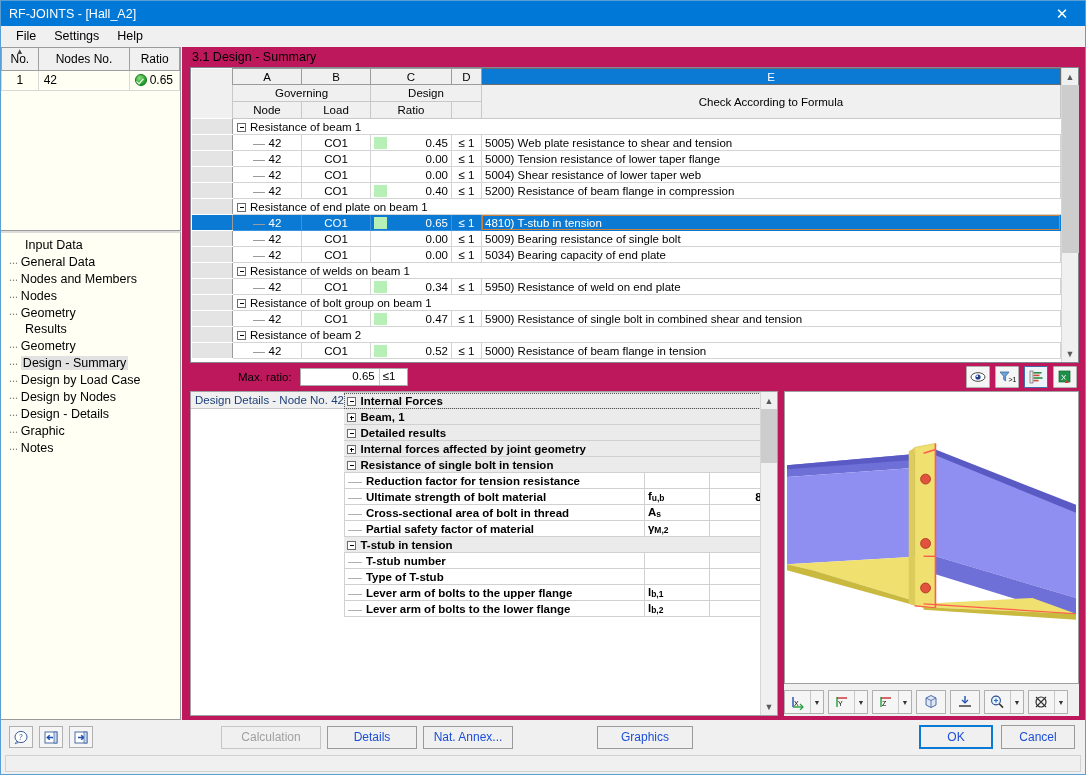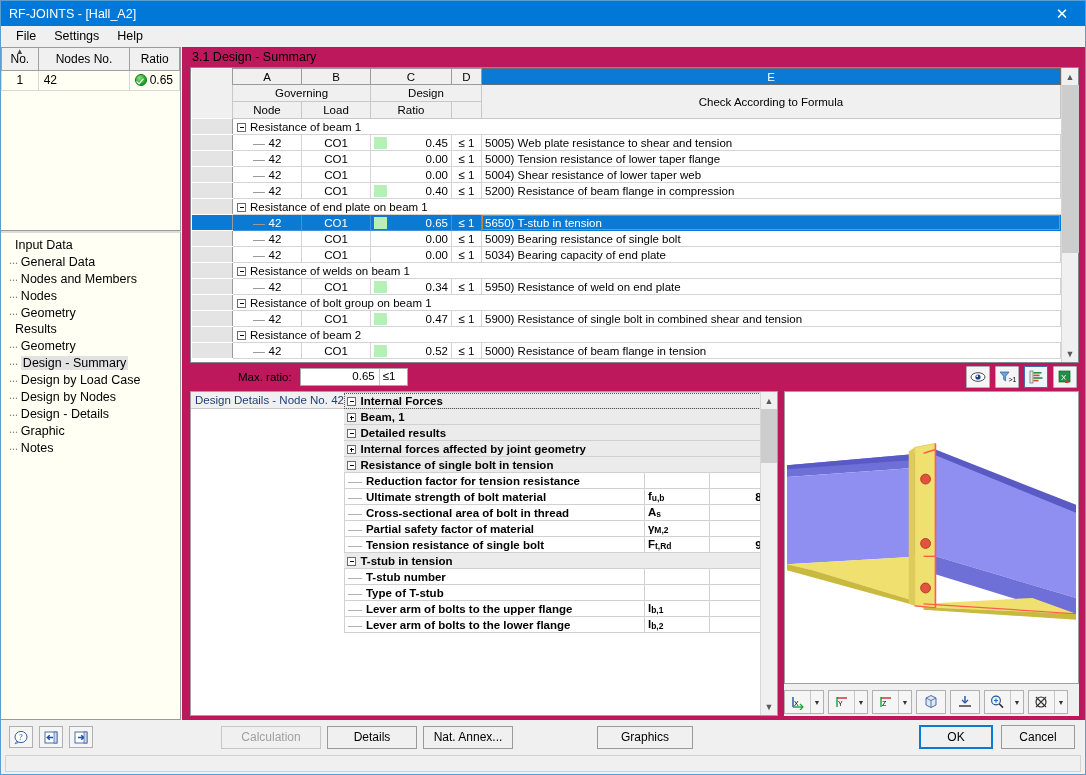--- a/index.html
+++ b/index.html
@@ -117,21 +117,21 @@
     flex: 1;
     background: #fffff4;
     border: 1px solid #9a9a9a;
     border-left: none;
     border-top: 2px solid #dcdcdc;
     padding: 4px 0 0 0;
     overflow: hidden;
     font-size: 12.5px;
   }
   .tree-root {
-    padding: 1px 0 1px 14px;
+    padding: 1px 0 1px 24px;
     color: #000;
   }
   .tree-child {
     padding: 1px 0 1px 8px;
     position: relative;
     display: flex; align-items: center;
   }
   .tree-child .dashes {
     color: #808080; font-size: 11px; letter-spacing: 0px;
     margin-right: 3px; white-space: pre;
@@ -385,21 +385,21 @@
     position: relative;
   }
   .fbtn-small {
     width: 24px; height: 22px;
     border: 1px solid #b0b0b0; background: #f5f5f5;
     display: flex; align-items: center; justify-content: center;
   }
   .fbtn {
     height: 23px; min-width: 88px;
     border: 1px solid #9a9a9a; background: #f0f0f0;
-    font-size: 12px; color: #000000;
+    font-size: 12px; color: #1d4ed8;
     display: flex; align-items: center; justify-content: center;
   }
   .fbtn.disabled { color: #a0a0a0; background: #f0f0f0; border-color: #c6c6c6; }
   .fbtn.primary { border: 2px solid #0b7ad5; background: #f0f0f0; }
   .statusbar {
     position: absolute; left: 4px; right: 4px; bottom: 2px;
     height: 17px; background: #f0f0f0;
     border: 1px solid #d2d2d2;
   }
   .spacer-1 { width: 116px; }
@@ -575,21 +575,21 @@
                 <tr class="grouprow">
                   <td class="rowhdr"></td>
                   <td class="grp" colspan="5"><span class="expander"></span><span>Resistance of end plate on beam 1</span></td>
                 </tr>
                 <tr class="selrow">
                   <td class="rowhdr"></td>
                   <td class="ca"><span class="leafdash"></span>42</td>
                   <td class="cb">CO1</td>
                   <td class="cc"><span class="swatch"></span>0.65</td>
                   <td class="cd">≤ 1</td>
-                  <td class="ce">5650) T-stub in tension</td>
+                  <td class="ce">4810) T-stub in tension</td>
                 </tr>
                 <tr>
                   <td class="rowhdr"></td>
                   <td class="ca"><span class="leafdash"></span>42</td>
                   <td class="cb">CO1</td>
                   <td class="cc">0.00</td>
                   <td class="cd">≤ 1</td>
                   <td class="ce">5009) Bearing resistance of single bolt</td>
                 </tr>
                 <tr>
@@ -742,28 +742,20 @@
                       <td class="dx"></td>
                       <td class="dref"></td>
                     </tr>
                     <tr>
                       <td class="dlbl ind3"><span class="dleaf"></span>Partial safety factor of material</td>
                       <td class="dsym">γ<sub>M,2</sub></td>
                       <td class="dval">1.25</td>
                       <td class="dunit"></td>
                       <td class="dx"></td>
                       <td class="dref">Tab. 2.1</td>
-                    </tr>
-                    <tr>
-                      <td class="dlbl ind3"><span class="dleaf"></span>Tension resistance of single bolt</td>
-                      <td class="dsym">F<sub>t,Rd</sub></td>
-                      <td class="dval">90.43</td>
-                      <td class="dunit">kN</td>
-                      <td class="dx"></td>
-                      <td class="dref"></td>
                     </tr>
                     <tr class="dgroup">
                       <td colspan="6" class="ind2"><span class="expander"></span><span>T-stub in tension</span></td>
                     </tr>
                     <tr>
                       <td class="dlbl ind3"><span class="dleaf"></span>T-stub number</td>
                       <td class="dsym"></td>
                       <td class="dval">1</td>
                       <td class="dunit"></td>
                       <td class="dx"></td>

